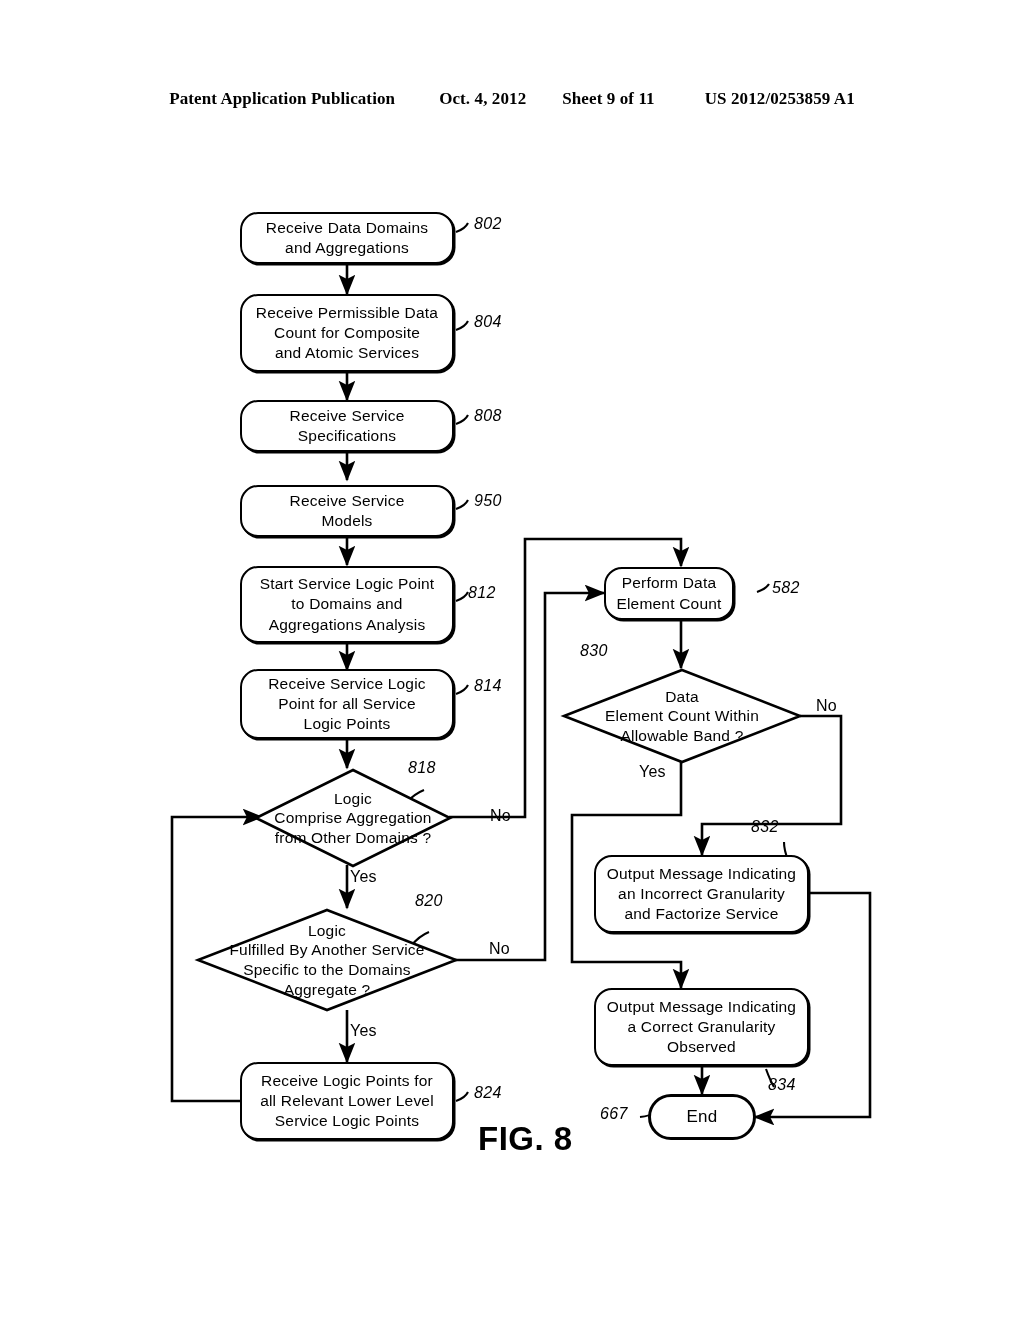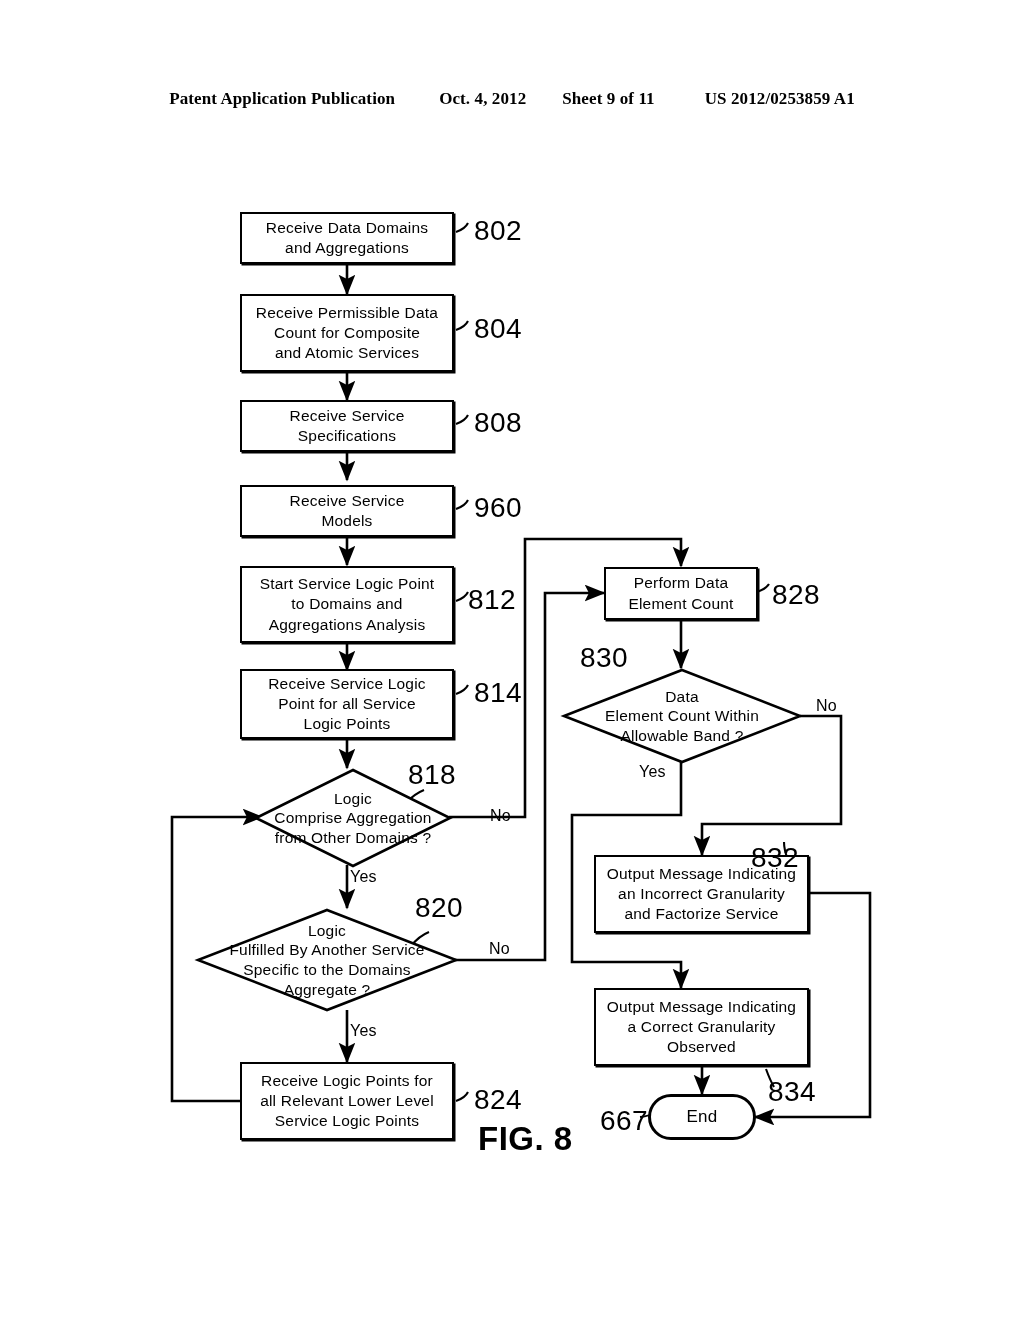--- a/index.html
+++ b/index.html
@@ -56,20 +56,21 @@
   }
 
   
   .node {
     position: absolute;
     box-sizing: border-box;
     display: flex;
     align-items: center;
     justify-content: center;
     text-align: center;
+    border-radius: 18px;
   }
   .proc {
     border: 2.5px solid #000;
     background: #fff;
     font-size: 15.5px;
     line-height: 1.30;
     letter-spacing: 0.2px;
     padding: 2px 4px;
     box-shadow: 1.5px 1.5px 0 #000;
   }
@@ -110,23 +111,24 @@
     display: flex;
     align-items: center;
     justify-content: center;
     font-size: 17px;
     letter-spacing: 0.3px;
   }
 
   
   .ref {
     position: absolute;
-    font-size: 28px;
+    font-size: 16px;
     letter-spacing: 0.4px;
     white-space: nowrap;
+    font-style: italic;
   }
 
   
   .edge-label {
     position: absolute;
     font-size: 16px;
     letter-spacing: 0.2px;
     white-space: nowrap;
   }
 
@@ -238,21 +240,21 @@
 Point for all Service
 Logic Points</span>
   </div>
 
   <div class="node proc" style="left:240px; top:1062px; width:214px; height:78px;">
     <span style="white-space:pre-line;">Receive Logic Points for
 all Relevant Lower Level
 Service Logic Points</span>
   </div>
 
-  <div class="node proc" style="left:604px; top:567px; width:154px; height:53px;">
+  <div class="node proc" style="left:604px; top:567px; width:130px; height:53px;">
     <span style="white-space:pre-line;">Perform Data
 Element Count</span>
   </div>
 
   <div class="node proc" style="left:594px; top:855px; width:215px; height:78px;">
     <span style="white-space:pre-line;">Output Message Indicating
 an Incorrect Granularity
 and Factorize Service</span>
   </div>
 
@@ -297,27 +299,27 @@
   <div class="edge-label" style="left:490px; top:807px;">No</div>
   <div class="edge-label" style="left:350px; top:868px;">Yes</div>
   <div class="edge-label" style="left:489px; top:940px;">No</div>
   <div class="edge-label" style="left:350px; top:1022px;">Yes</div>
   <div class="edge-label" style="left:816px; top:697px;">No</div>
   <div class="edge-label" style="left:639px; top:763px;">Yes</div>
 
   <div class="ref" style="left:474px; top:215px;">802</div>
   <div class="ref" style="left:474px; top:313px;">804</div>
   <div class="ref" style="left:474px; top:407px;">808</div>
-  <div class="ref" style="left:474px; top:492px;">960</div>
+  <div class="ref" style="left:474px; top:492px;">950</div>
   <div class="ref" style="left:468px; top:584px;">812</div>
   <div class="ref" style="left:474px; top:677px;">814</div>
   <div class="ref" style="left:408px; top:759px;">818</div>
   <div class="ref" style="left:415px; top:892px;">820</div>
   <div class="ref" style="left:474px; top:1084px;">824</div>
-  <div class="ref" style="left:772px; top:579px;">828</div>
+  <div class="ref" style="left:772px; top:579px;">582</div>
   <div class="ref" style="left:580px; top:642px;">830</div>
-  <div class="ref" style="left:751px; top:842px;">832</div>
+  <div class="ref" style="left:751px; top:818px;">832</div>
   <div class="ref" style="left:768px; top:1076px;">834</div>
   <div class="ref" style="left:600px; top:1105px;">667</div>
 
   <div id="fig-caption">FIG. 8</div>
 
 </div>
 
 </body></html>

